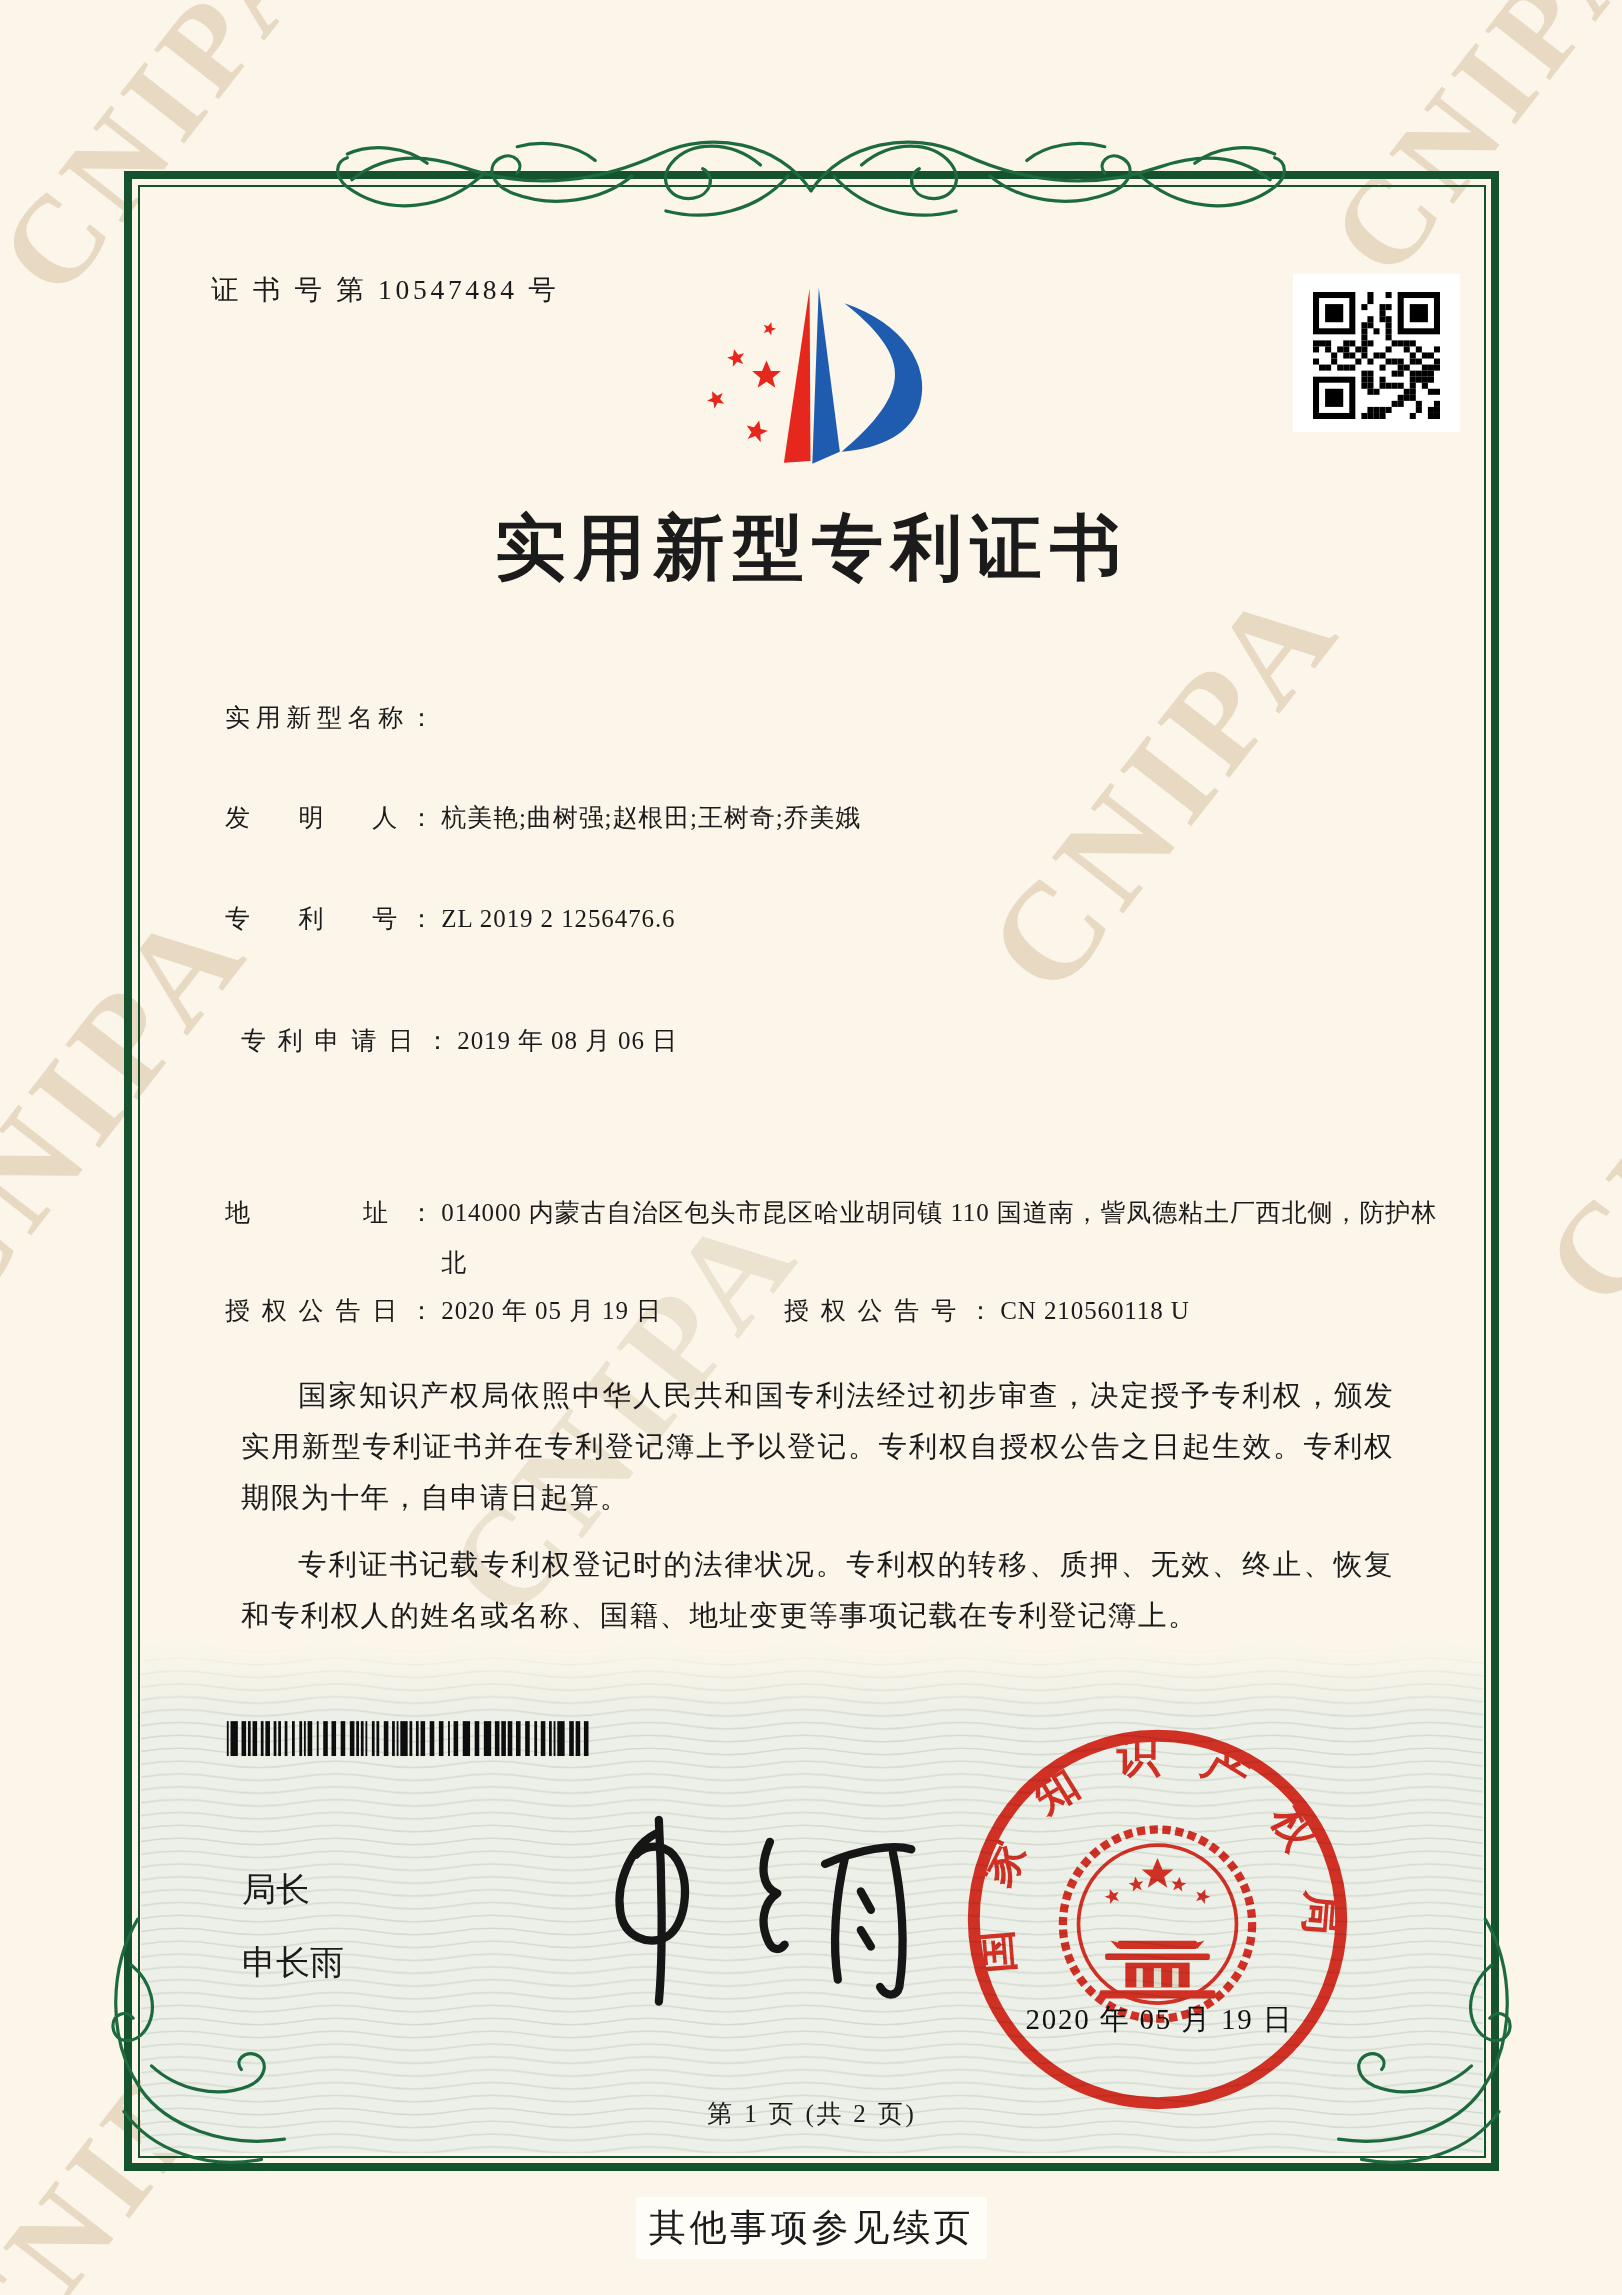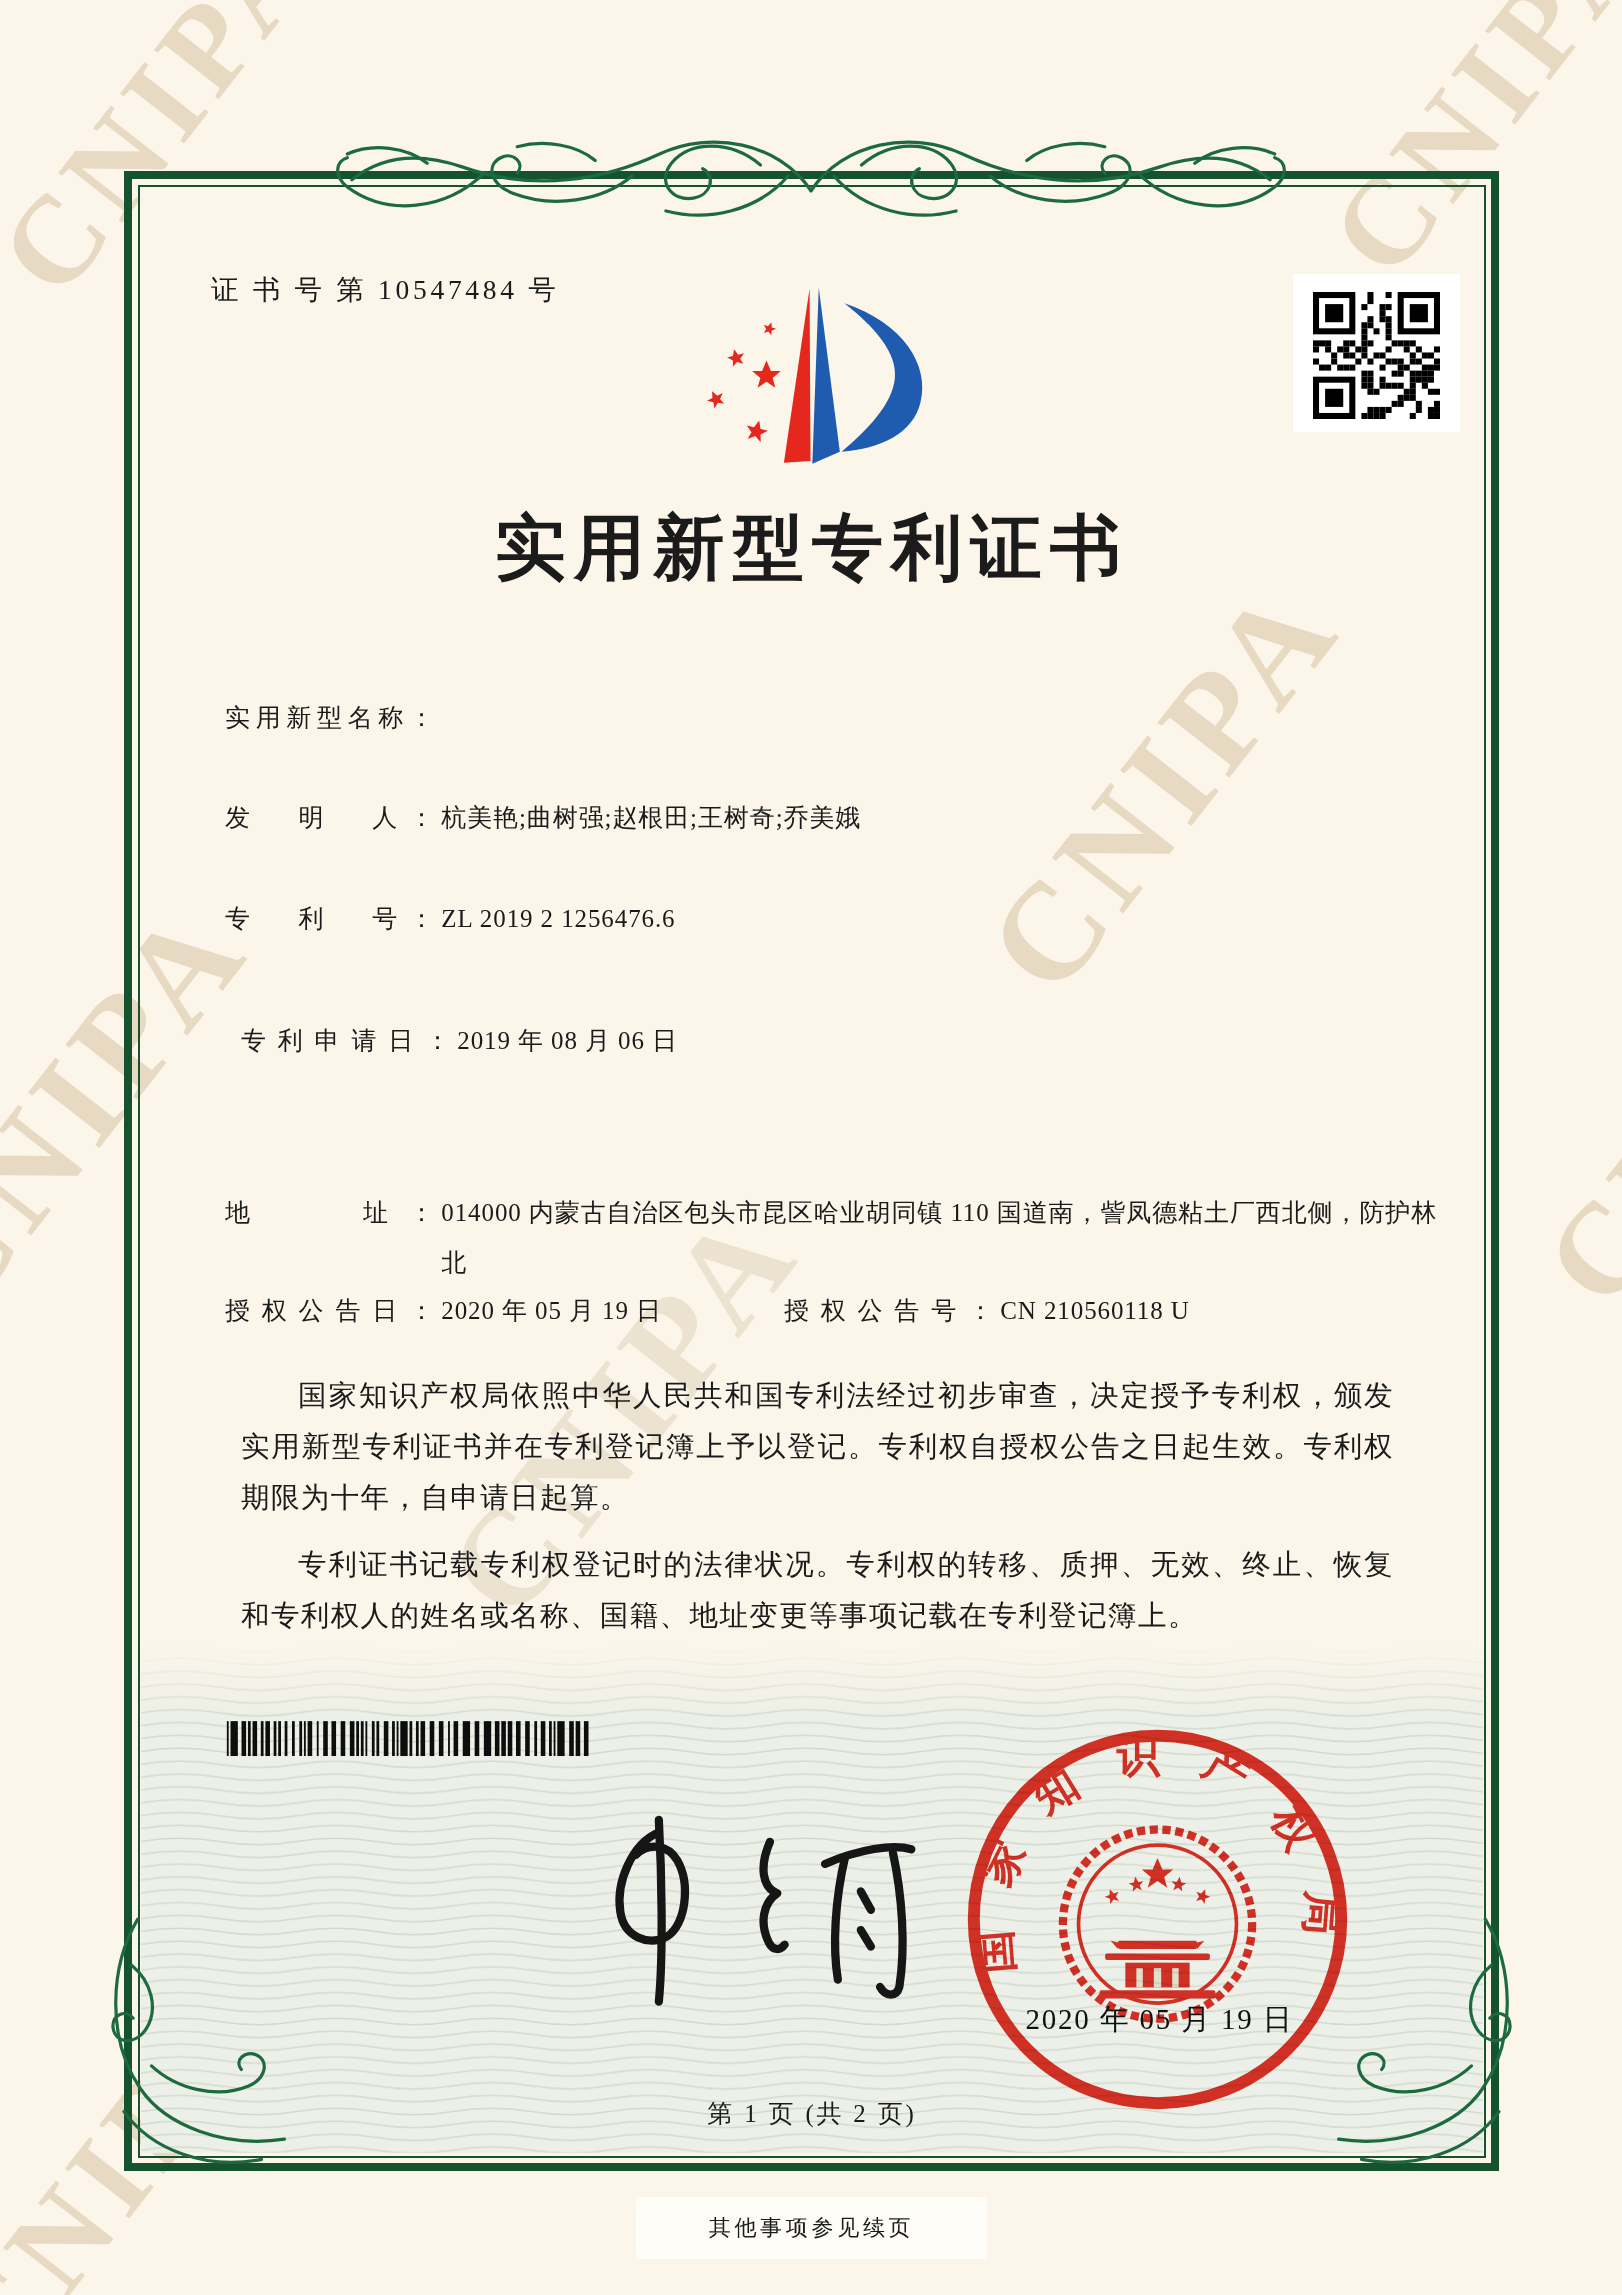--- a/index.html
+++ b/index.html
@@ -54,21 +54,21 @@
   #director{position:absolute;left:242px;top:1853px;z-index:5;
     font-family:"Liberation Sans","DejaVu Sans",sans-serif;font-size:34px;line-height:73px;font-weight:500;}
   #signature{position:absolute;left:478px;top:1807px;z-index:6;}
   #seal{position:absolute;left:960px;top:1722px;z-index:6;mix-blend-mode:multiply;}
   #seal-date{position:absolute;left:994px;top:2000px;width:331px;text-align:center;
     font-size:29px;letter-spacing:1.8px;color:#111;z-index:7;}
   #page-info{position:absolute;left:141px;top:2097px;width:1342px;text-align:center;
     font-size:25px;letter-spacing:2.8px;z-index:5;}
   #footer-band{position:absolute;left:636px;top:2197px;width:351px;height:62px;background:#fffdf8;
     z-index:4;display:flex;align-items:center;justify-content:center;}
-  #footer-note{font-size:22px;letter-spacing:3.7px;}
+  #footer-note{font-size:37px;letter-spacing:3.7px;}
   .orn{position:absolute;z-index:4;}
 </style>
 </head>
 <body>
 
 <div id="page">
 
   <div class="wm" style="left:-55px;top:37px;font-size:124px;">CNIPA</div>
   <div class="wm" style="left:1276px;top:18.4px;font-size:124px;">CNIPA</div>
   <div class="wm" style="left:927px;top:707px;font-size:138px;">CNIPA</div>
@@ -354,20 +354,24 @@
       <rect x="337" y="0" width="3" height="38" fill="#0d0d0d"></rect>
       <rect x="344" y="0" width="5" height="38" fill="#0d0d0d"></rect>
       <rect x="353" y="0" width="3" height="38" fill="#0d0d0d"></rect>
       <rect x="358" y="0" width="2" height="38" fill="#0d0d0d"></rect>
       <rect x="362" y="0" width="8" height="38" fill="#0d0d0d"></rect>
       <rect x="375" y="0" width="5" height="38" fill="#0d0d0d"></rect>
       <rect x="382" y="0" width="5" height="38" fill="#0d0d0d"></rect>
       <rect x="391" y="0" width="5" height="38" fill="#0d0d0d"></rect>
     </svg>
 
+  <div id="director">
+    <div>局长</div>
+    <div>申长雨</div>
+  </div>
 
   <svg id="signature" width="459" height="202" xmlns="http://www.w3.org/2000/svg" viewBox="0 0 500 220">
     <g stroke="#161616" fill="none" stroke-width="9" stroke-linecap="round" stroke-linejoin="round">
       <path d="M196,28 C168,40 150,82 155,114 C159,142 186,152 206,141 C226,129 232,84 217,58 C207,41 186,38 172,52"></path>
       <path d="M197,14 C200,70 202,160 197,212"></path>
       <path d="M318,38 C306,66 310,88 326,94 C311,104 306,126 317,148 C321,156 329,157 334,150"></path>
       <path d="M378,62 C415,46 452,40 472,46"></path>
       <path d="M400,54 C389,100 386,152 392,188"></path>
       <path d="M452,50 C462,96 466,152 459,196 C456,207 444,207 438,196"></path>
       <path d="M417,92 L428,112"></path>

